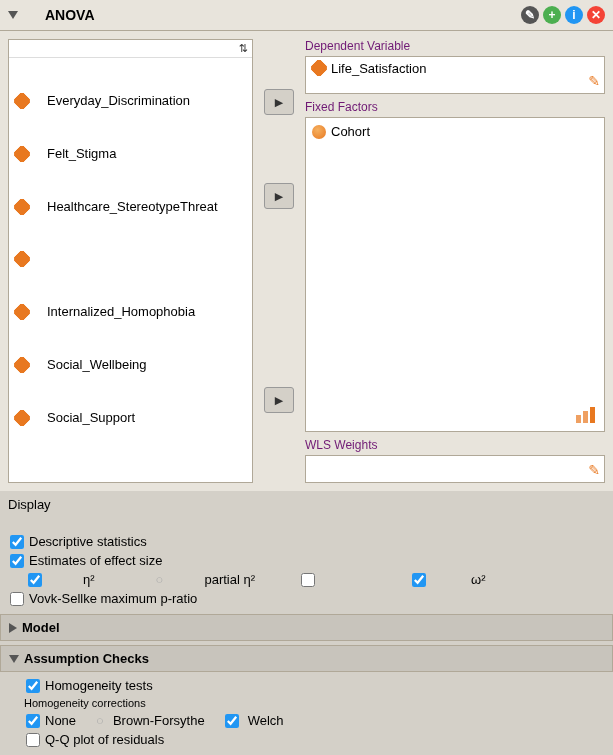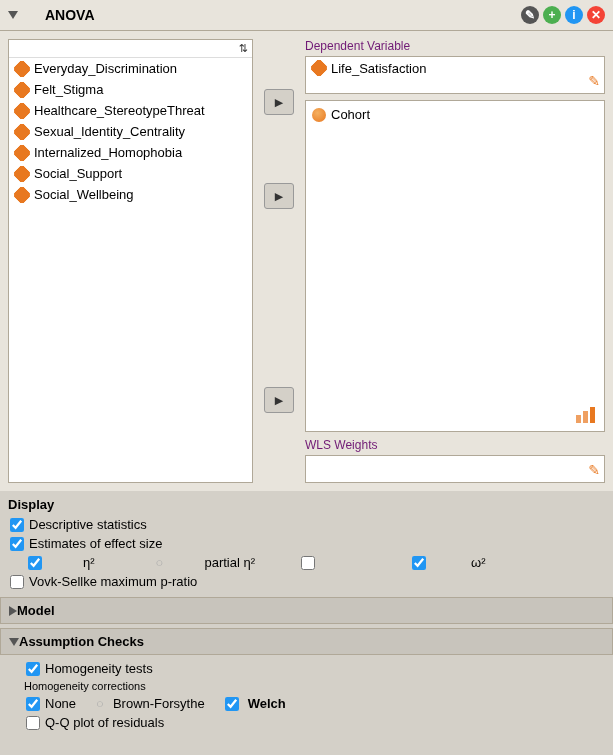--- a/index.html
+++ b/index.html
@@ -60,22 +60,23 @@
       background: white;
       border: 1px solid #b0a898;
       overflow-y: auto;
       flex-shrink: 0;
     }
 
     .list-item {
       display: flex;
       align-items: center;
       padding: 3px 6px;
-      gap: 5px;
+      gap: 18px;
       cursor: pointer;
+      margin-top: 32px;
     }
 
     .orange-ruler {
       width: 14px; height: 14px;
       background: #e87820;
       transform: rotate(-45deg);
       clip-path: polygon(20% 0%, 80% 0%, 100% 20%, 100% 80%, 80% 100%, 20% 100%, 0% 80%, 0% 20%);
       flex-shrink: 0;
     }
 
@@ -169,20 +170,21 @@
 
     
     .options-panel {
       background: #d4d0c8;
       padding: 6px 24px;
     }
 
     .section-header {
       display: flex;
       align-items: center;
+      gap: 5px;
       padding: 5px 8px;
       background: #c8c4bc;
       border: 1px solid #b0a898;
       cursor: pointer;
       font-weight: bold;
     }
 
     .triangle-right {
       width: 0; height: 0;
       border-top: 5px solid transparent;
@@ -196,22 +198,22 @@
       border-right: 5px solid transparent;
       border-top: 8px solid #555;
     }
 
     .display-section {
       background: #d4d0c8;
       padding: 6px 8px 4px 8px;
     }
 
     .display-label {
-      font-weight: bold;
-      margin-bottom: 5px;
+      font-weight: normal;
+      margin-bottom: 22px;
     }
 
     .checkbox-row {
       display: flex;
       align-items: center;
       gap: 5px;
       margin-bottom: 4px;
       padding-left: 2px;
     }
 
@@ -279,33 +281,32 @@
     <div class="list-item">
       <div class="orange-ruler"></div>
       <span>Felt_Stigma</span>
     </div>
     <div class="list-item">
       <div class="orange-ruler"></div>
       <span>Healthcare_StereotypeThreat</span>
     </div>
     <div class="list-item">
       <div class="orange-ruler"></div>
-      <span>Sexual_Identity_Centrality</span>
     </div>
     <div class="list-item">
       <div class="orange-ruler"></div>
       <span>Internalized_Homophobia</span>
     </div>
     <div class="list-item">
       <div class="orange-ruler"></div>
+      <span>Social_Wellbeing</span>
+    </div>
+    <div class="list-item">
+      <div class="orange-ruler"></div>
       <span>Social_Support</span>
-    </div>
-    <div class="list-item">
-      <div class="orange-ruler"></div>
-      <span>Social_Wellbeing</span>
     </div>
   </div>
 
   <div class="middle-panel">
     <button class="arrow-btn">▶</button>
     <button class="arrow-btn" style="margin-top: 60px;">▶</button>
     <button class="arrow-btn arrow-btn-bottom" style="margin-top: 170px;">▶</button>
   </div>
 
   <div class="right-panel">
@@ -313,20 +314,21 @@
     <div class="field-group">
       <div class="field-label">Dependent Variable</div>
       <div class="field-box" style="min-height: 38px;">
         <div class="orange-ruler"></div>
         <span>Life_Satisfaction</span>
         <span class="field-icon-right pencil-icon">✎</span>
       </div>
     </div>
 
     <div class="field-group" style="flex: 1; display: flex; flex-direction: column;">
+      <div class="field-label">Fixed Factors</div>
       <div class="field-box field-box-large" style="flex: 1; position: relative;">
         <div style="display: flex; align-items: center; gap: 5px;">
           <div class="orange-ball"></div>
           <span>Cohort</span>
         </div>
         <div class="bottom-icons" style="position: absolute; bottom: 4px; right: 4px;">
           <svg width="20" height="16" viewBox="0 0 20 16">
             <rect x="0" y="8" width="5" height="8" fill="#e87820" opacity="0.7"></rect>
             <rect x="7" y="4" width="5" height="12" fill="#e87820" opacity="0.7"></rect>
             <rect x="14" y="0" width="5" height="16" fill="#e87820"></rect>
@@ -385,19 +387,19 @@
     <input type="checkbox" checked="" style="">
     <label>Homogeneity tests</label>
   </div>
   <div style="font-size: 11px; margin-bottom: 4px; margin-top: 2px;">Homogeneity corrections</div>
   <div class="checkbox-row">
     <input type="checkbox" checked="" style="">
     <label>None</label>
     <span style="margin-left: 15px; color: #aaa;">○</span>
     <label style="margin-left: 4px;">Brown-Forsythe</label>
     <input type="checkbox" checked="" style="margin-left: 15px;">
-    <label style="margin-left: 4px; font-weight: bold;">Welch</label>
+    <label style="margin-left: 4px;">Welch</label>
   </div>
   <div class="checkbox-row">
     <input type="checkbox" style="">
     <label>Q-Q plot of residuals</label>
   </div>
 </div>
 
 </body></html>

